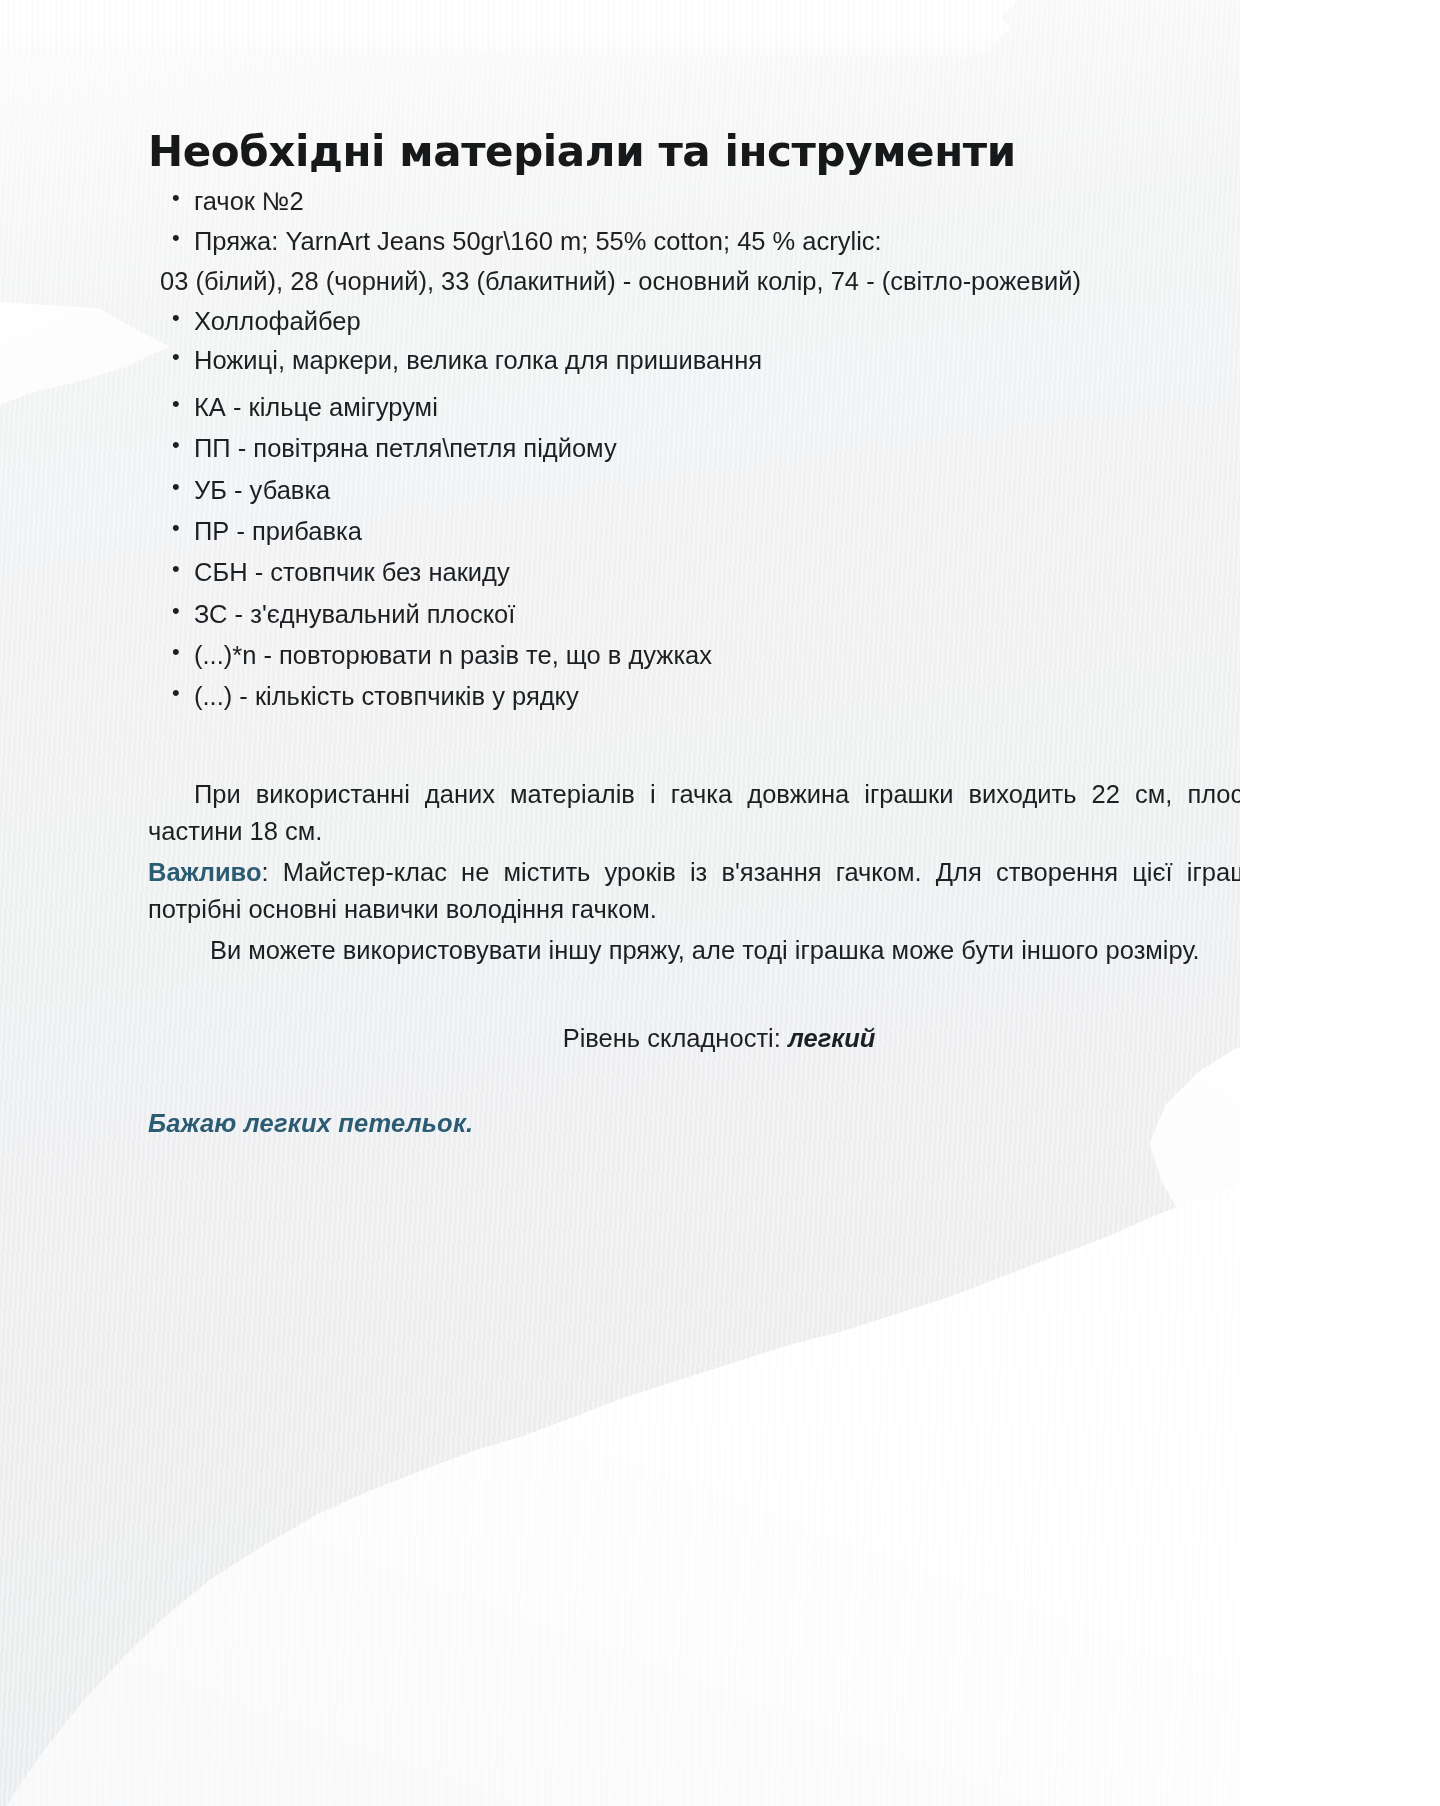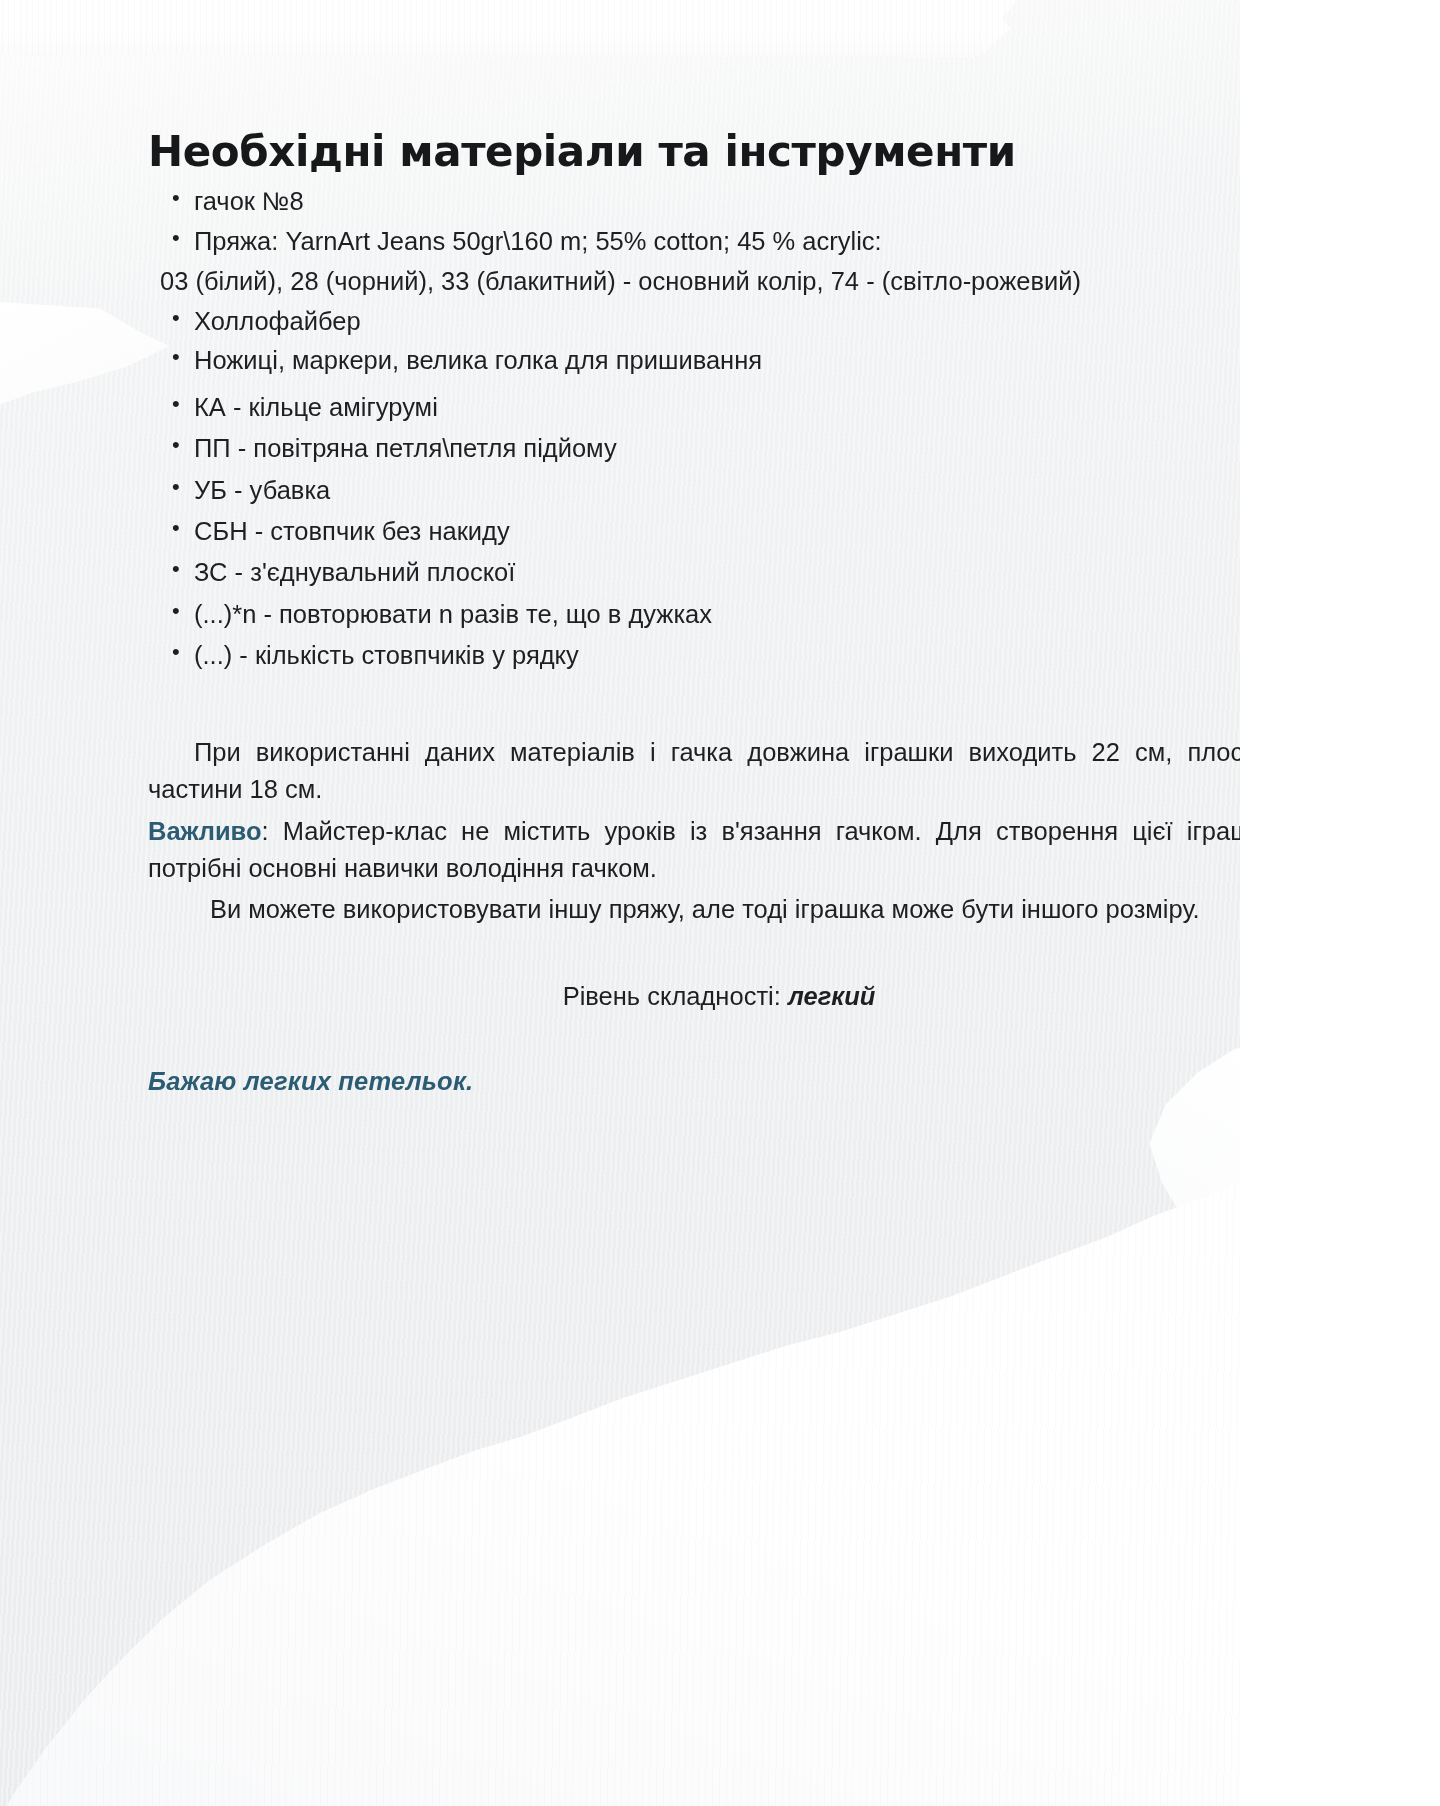--- a/index.html
+++ b/index.html
@@ -257,38 +257,39 @@
   <div class="torn-right-sliver"></div>
   <div class="torn-bottom"></div>
   <div class="torn-bottom-fibers"></div>
 
   <div class="content">
 
     <section>
       <h1 class="section-heading">Необхідні матеріали та інструменти</h1>
 
       <ul class="bullets">
-        <li>гачок №8</li>
+        <li>гачок №2</li>
         <li>Пряжа: YarnArt Jeans 50gr\160 m; 55% cotton; 45 % acrylic:</li>
       </ul>
 
       <p class="yarn-colors">03 (білий), 28 (чорний), 33 (блакитний) - основний колір, 74 - (світло-рожевий)</p>
 
       <ul class="bullets">
         <li>Холлофайбер</li>
         <li>Ножиці, маркери, велика голка для пришивання</li>
       </ul>
     </section>
 
     <section>
 
       <ul class="abbr">
         <li>КА - кільце амігурумі</li>
         <li>ПП - повітряна петля\петля підйому</li>
         <li>УБ - убавка</li>
+        <li>ПР - прибавка</li>
         <li>СБН - стовпчик без накиду</li>
         <li>ЗС - з'єднувальний плоскої</li>
         <li>(...)*n - повторювати n разів те, що в дужках</li>
         <li>(...) - кількість стовпчиків у рядку</li>
       </ul>
     </section>
 
     <section class="notes">
       <p class="indent">При використанні даних матеріалів і гачка довжина іграшки виходить 22 см, плоскої частини 18 см.</p>
 

